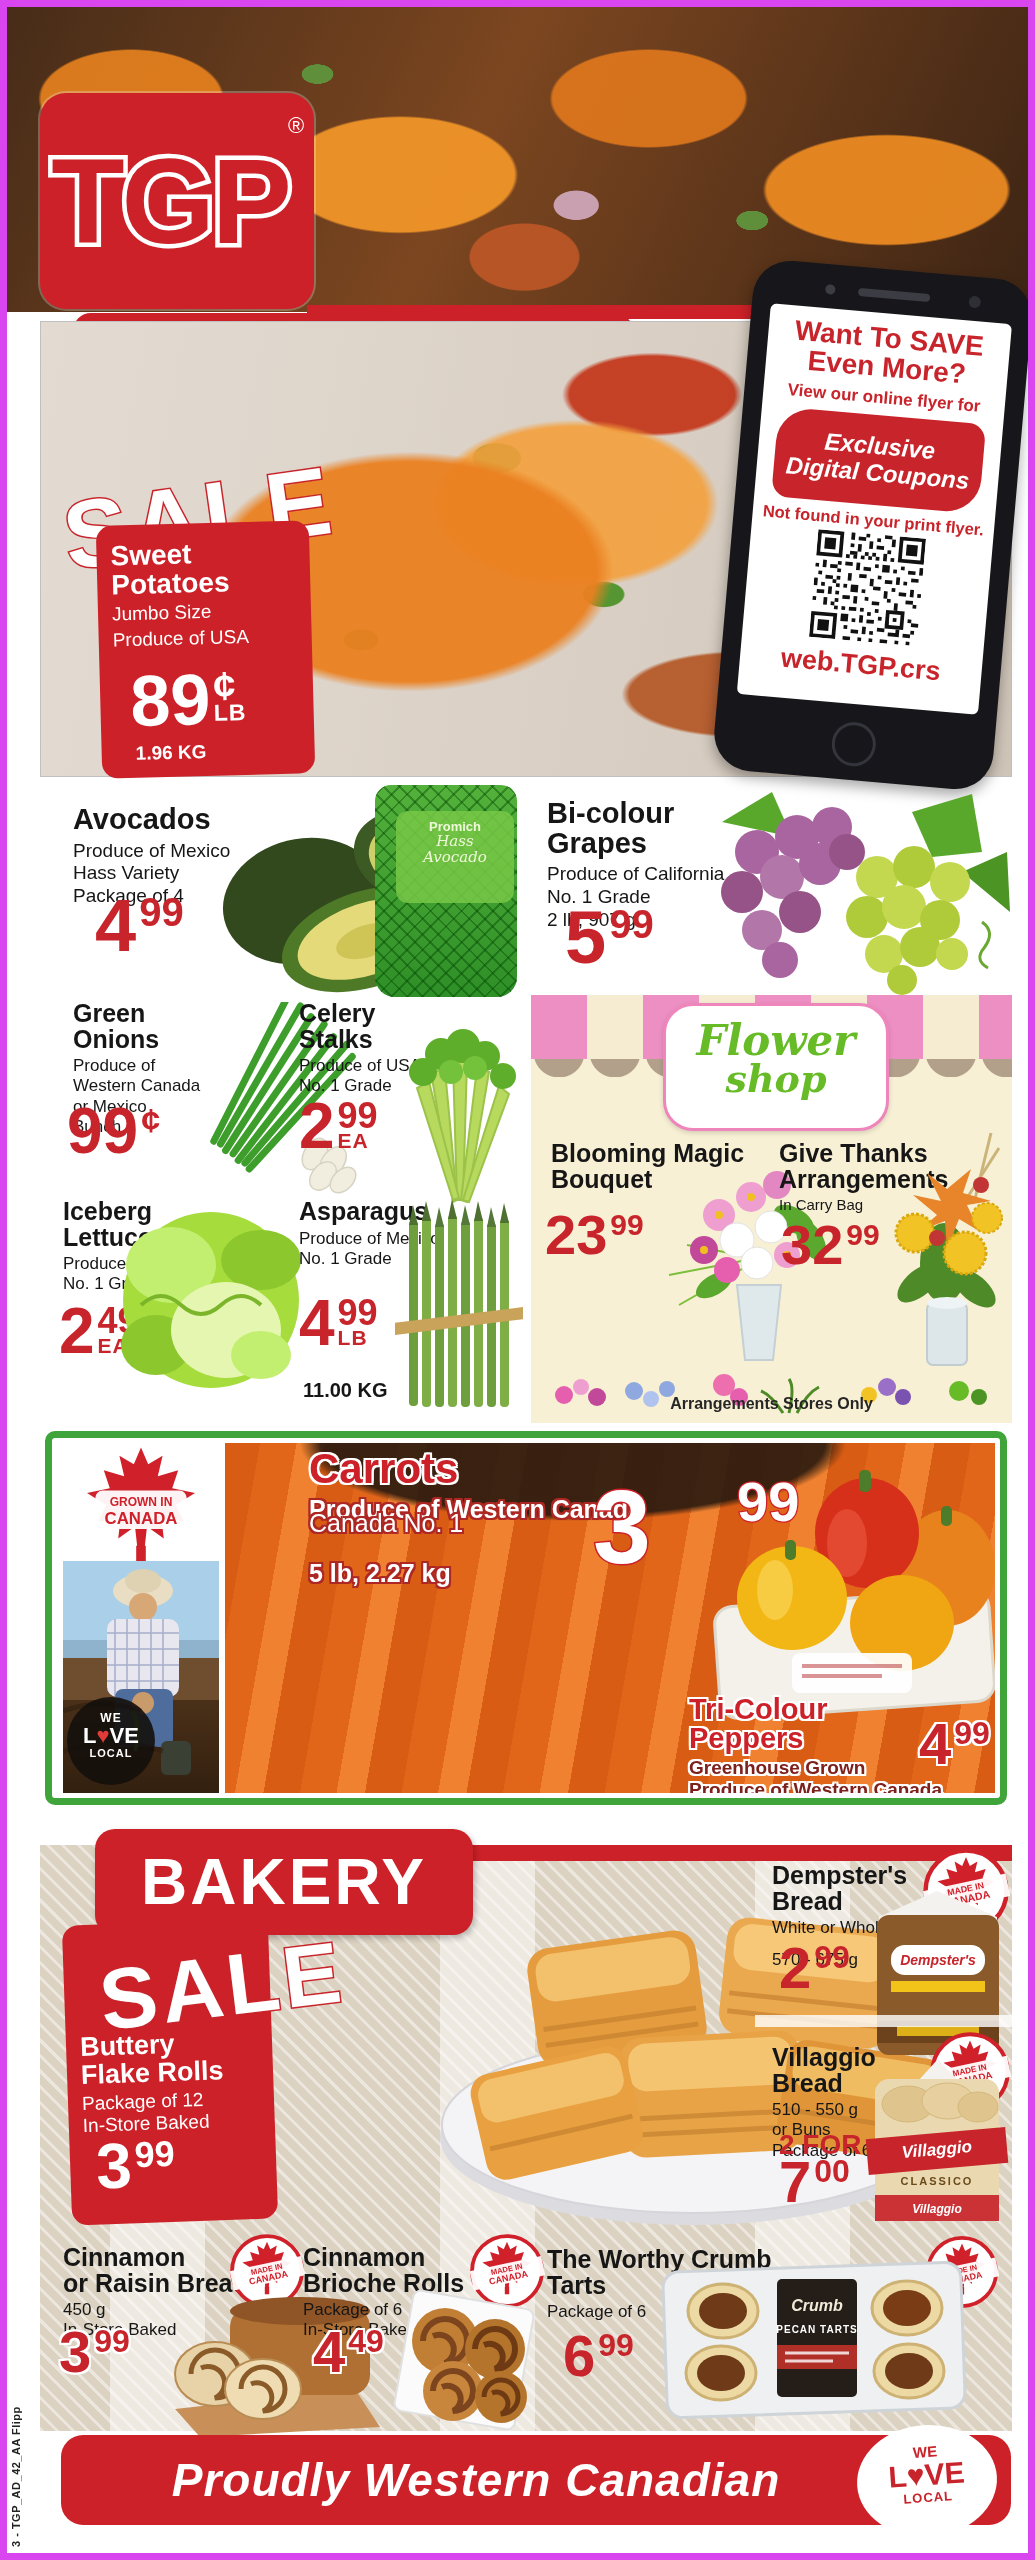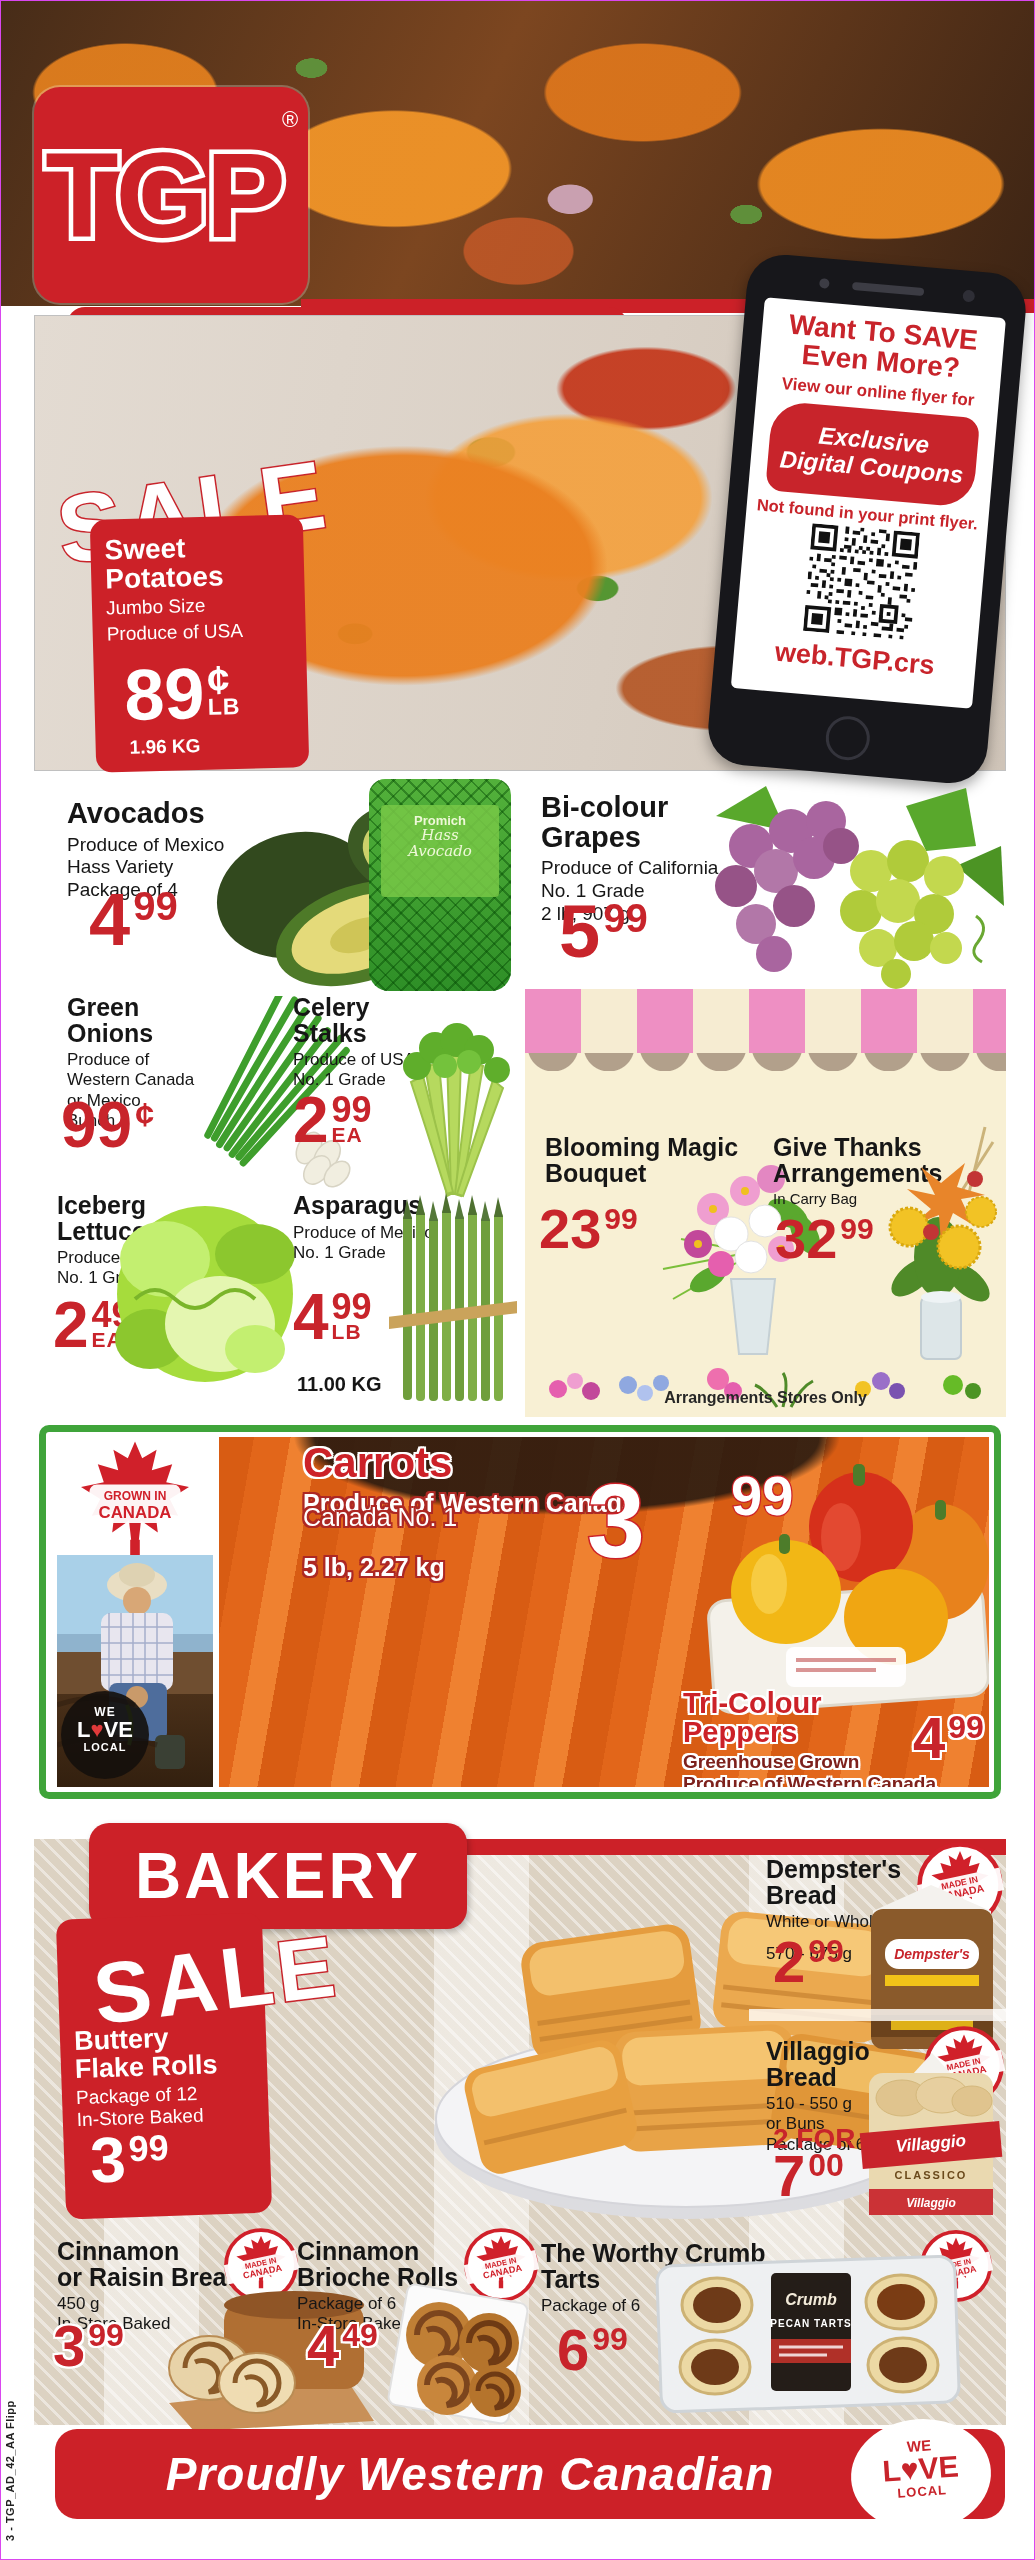--- a/index.html
+++ b/index.html
@@ -1,17 +1,17 @@
 <!DOCTYPE html>
 <html><head>
 <meta charset="utf-8">
 <style>
 *{margin:0;padding:0;box-sizing:border-box}
 body{background:#ececec;font-family:"Liberation Sans",sans-serif}
-#flyer{position:relative;width:1035px;height:2560px;margin:0 auto;background:#fff;overflow:hidden;border:1px solid #d946ef}
+#flyer{position:relative;width:1035px;height:2560px;margin:0 auto;background:#fff;overflow:hidden;border:7px solid #d946ef}
 .abs{position:absolute}
 svg text{font-family:"Liberation Sans",sans-serif}
 
 .iname{font-weight:800;color:#161616;font-size:29px;line-height:1.02}
 .idet{color:#161616;font-size:19px;line-height:1.2;margin-top:5px}
 .iname2{font-weight:800;color:#161616;font-size:25px;line-height:1.02}
 .idet2{color:#161616;font-size:17px;line-height:1.2;margin-top:4px}
 
 .price{position:absolute;display:flex;align-items:flex-start;color:#c8242b;font-weight:800;line-height:.78}
 .pd{font-size:74px}
@@ -101,21 +101,21 @@
 #footer{left:54px;top:2428px;width:950px;height:90px;background:#cc2128;border-radius:22px}
 #footer .tag{position:absolute;left:0;right:120px;top:0;line-height:90px;text-align:center;color:#fff;font-weight:800;font-style:italic;font-size:46px;letter-spacing:1px}
 #love2{position:absolute;right:14px;top:-10px;width:140px;height:112px;background:#fff;border-radius:50%;color:#c8242b;text-align:center;transform:rotate(-4deg);padding-top:18px}
 #love2 .l1{font-size:15px;font-weight:800}
 #love2 .l2{font-size:30px;font-weight:800;line-height:1}
 #love2 .l3{font-size:13px;font-weight:800;letter-spacing:1px}
 #side-code{left:3px;top:2330px;height:210px;writing-mode:vertical-rl;transform:rotate(180deg);font-size:11px;font-weight:700;color:#222;letter-spacing:.5px}
 
 #avobag{left:368px;top:778px;width:142px;height:212px;border-radius:16px 16px 20px 20px;background:linear-gradient(#53b13b,#2e8f27);overflow:hidden}
 #avobag .net{position:absolute;inset:0;background:repeating-linear-gradient(45deg,rgba(0,70,0,.4) 0 2px,transparent 2px 11px),repeating-linear-gradient(-45deg,rgba(0,70,0,.4) 0 2px,transparent 2px 11px)}
-#avobag .lab{position:absolute;left:12px;top:26px;width:118px;height:92px;background:rgba(120,200,70,.85);border-radius:4px;text-align:center;color:#eef8d8}
+#avobag .lab{position:absolute;left:21px;top:26px;width:118px;height:92px;background:rgba(120,200,70,.85);border-radius:12px;text-align:center;color:#eef8d8}
 #avobag .lab .b1{font-size:13px;font-weight:700;margin-top:8px}
 #avobag .lab .b2{font-family:"DejaVu Serif",serif;font-style:italic;font-size:15px;line-height:1.05}
 </style>
 </head>
 <body>
 
 <svg width="0" height="0" style="position:absolute">
   <defs>
     <path id="mleaf" d="M50 2 L56 16 L68 9 L64 26 L81 21 L76 36 L95 40 L79 50 L86 64 L67 61 L69 78 L55 68 L53 86 L47 86 L45 68 L31 78 L33 61 L14 64 L21 50 L5 40 L24 36 L19 21 L36 26 L32 9 L44 16 Z M46 84 h8 v14 h-8 z"></path>
   </defs>
@@ -392,20 +392,24 @@
         <polygon points="92,30 101,30 96,10" fill="#55783a"></polygon>
       <rect x="105" y="22" width="9" height="188" rx="4" fill="#7fae46"></rect>
         <polygon points="105,26 114,26 109,6" fill="#4e7030"></polygon>
     </g>
     <rect x="-4" y="118" width="136" height="12" fill="#caa35b" transform="rotate(-7 64 124)"></rect>
   </svg>
 
   <div class="abs" id="flower">
     <div id="awning"></div>
     <div id="scallop"></div>
+    <div id="fframe">
+      <div class="f1">Flower</div>
+      <div class="f2">shop</div>
+    </div>
     <div class="abs" style="left:20px;top:146px">
       <div class="iname2">Blooming Magic</div>
       <div class="iname2">Bouquet</div>
     </div>
     <div class="price p56" style="left:14px;top:218px">
       <span class="pd">23</span>
       <span class="pside">
           <span class="pc">99</span>
         </span>
     </div>

